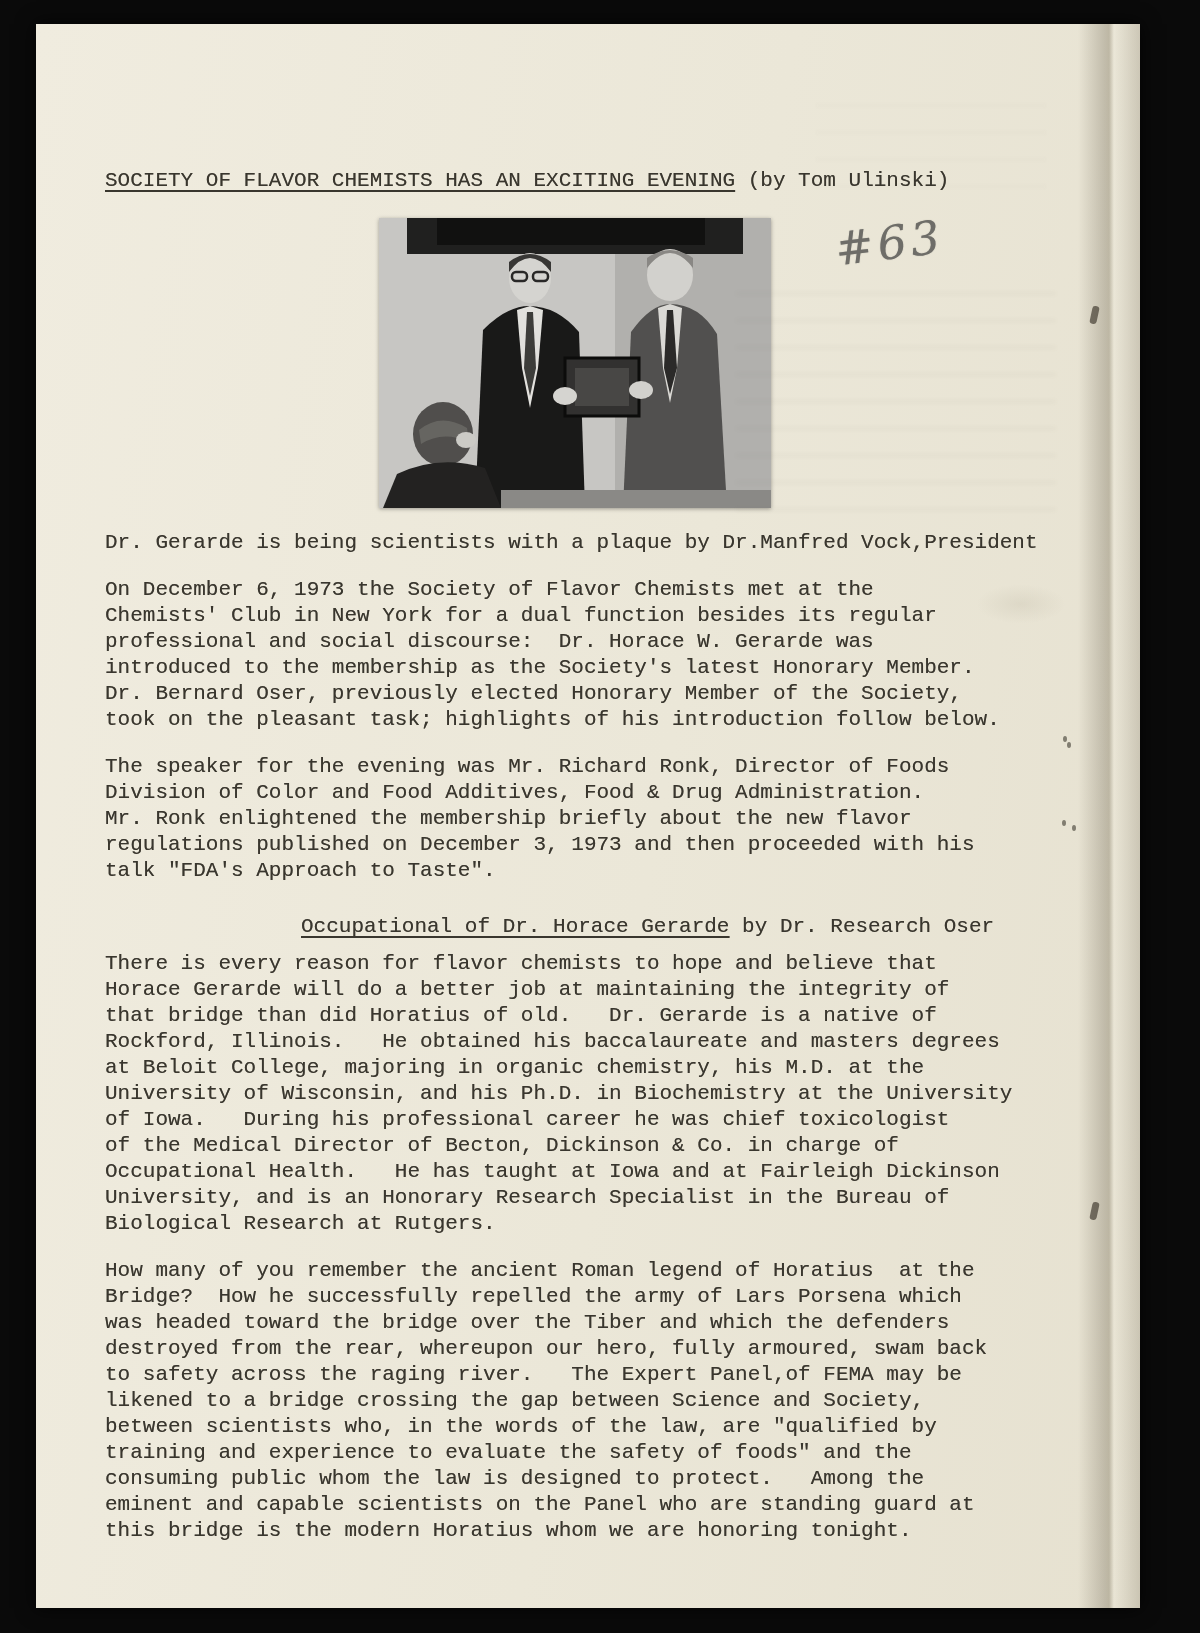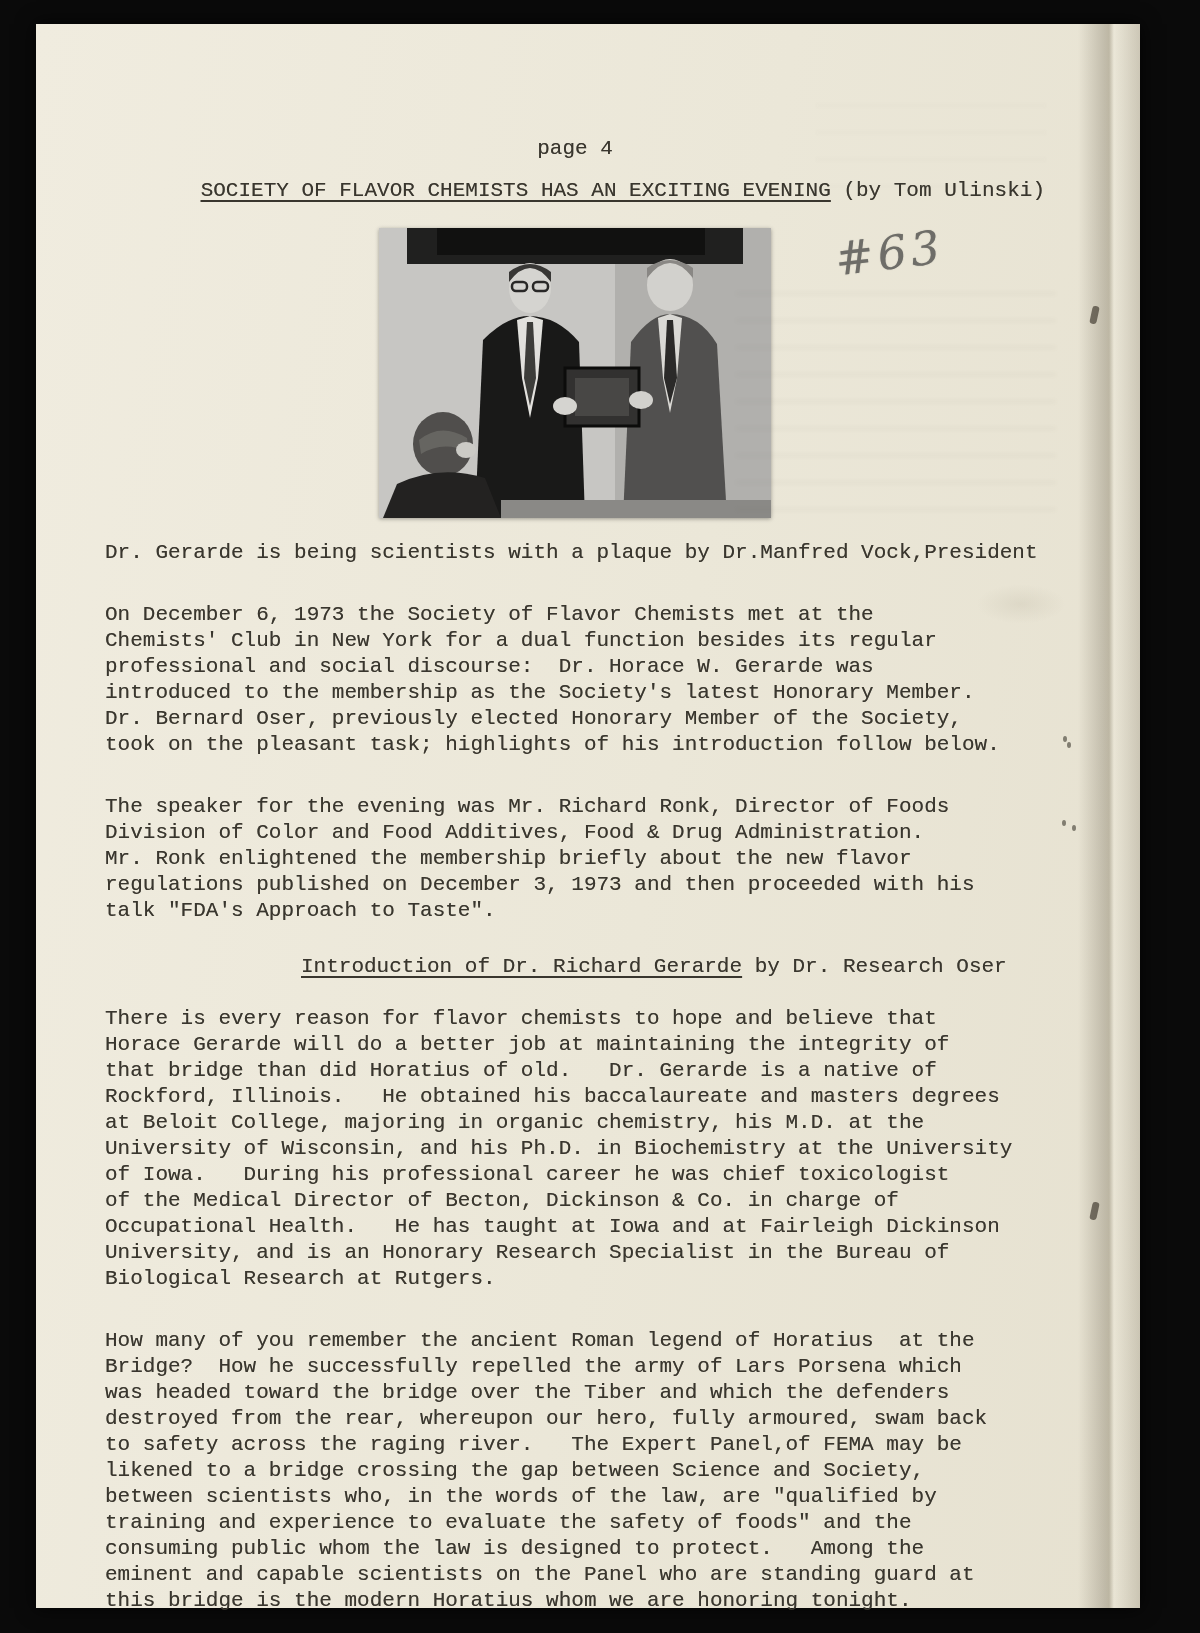--- a/index.html
+++ b/index.html
@@ -11,37 +11,37 @@
     box-sizing:border-box;
     padding:112px 95px 30px 69px;
   }
   .mono{
     font-family:"Liberation Mono",monospace;
     font-size:21px;line-height:26px;color:#39362e;
     white-space:pre-wrap;
     text-shadow:0 0 .6px rgba(55,50,40,.55);
   }
   .page-number{text-align:center;width:100%;}
-  .headline{margin-top:16px;text-align:right;}
+  .headline{margin-top:32px;}
   .underlined{text-decoration:underline;text-decoration-thickness:2px;text-underline-offset:4px;}
   .photo-row{position:relative;margin-top:24px;height:290px;width:100%;}
   .photo{
     position:absolute;left:50%;transform:translateX(-50%);top:0;
     width:392px;height:290px;background:#bdb9ad;
     box-shadow:0 1px 4px rgba(0,0,0,.35);
     overflow:hidden;filter:saturate(.25) contrast(1.02);
   }
   .annotation{
     position:absolute;left:730px;top:-2px;
     font-family:"DejaVu Serif",serif;font-style:italic;
     font-size:46px;color:#6e6d68;transform:rotate(-7deg);
     letter-spacing:4px;text-shadow:0 0 1px rgba(110,109,104,.5);
   }
   .caption{margin-top:22px;}
-  .para{margin-top:36px;font-family:Liberation Mono, monospace;}
+  .para{margin-top:21px;font-family:Liberation Mono, monospace;}
   .section-heading{margin-top:30px;margin-bottom:-10px;padding-left:196px;}
   .fold{
     position:absolute;top:0;right:0;width:62px;height:100%;
     background:linear-gradient(90deg,rgba(60,50,30,0) 0%,rgba(60,50,30,.22) 42%,rgba(90,80,55,.30) 50%,rgba(255,255,248,.10) 58%,rgba(60,50,30,.16) 100%);
     pointer-events:none;
   }
   .staple{
     position:absolute;width:7px;height:18px;background:#5a544a;border-radius:3px;
     right:42px;transform:rotate(12deg);opacity:.8;
   }
@@ -62,21 +62,20 @@
     position:absolute;left:940px;top:560px;width:90px;height:40px;border-radius:50%;
     background:radial-gradient(ellipse,rgba(120,110,85,.10),rgba(0,0,0,0) 70%);
   }
 </style>
 </head>
 <body>
 
 <div class="scan">
   <div class="paper">
 
-    <div class="page-number mono">page 4</div>
 
     <div class="headline mono"><span class="underlined">SOCIETY OF FLAVOR CHEMISTS HAS AN EXCITING EVENING</span><span> (by Tom Ulinski)</span></div>
 
     <div class="photo-row">
       <div class="photo">
         <svg viewBox="0 0 392 290" width="392" height="290">
           <rect width="392" height="290" fill="#c9c5b9"></rect>
           <rect x="236" width="156" height="290" fill="#b3afa3"></rect>
           <rect x="28" y="0" width="336" height="36" fill="#23221f"></rect>
           <rect x="58" y="0" width="268" height="27" fill="#14130f"></rect>
@@ -126,21 +125,21 @@
 introduced to the membership as the Society's latest Honorary Member.
 Dr. Bernard Oser, previously elected Honorary Member of the Society,
 took on the pleasant task; highlights of his introduction follow below.</div>
 
     <div class="para mono">The speaker for the evening was Mr. Richard Ronk, Director of Foods
 Division of Color and Food Additives, Food &amp; Drug Administration.
 Mr. Ronk enlightened the membership briefly about the new flavor
 regulations published on December 3, 1973 and then proceeded with his
 talk "FDA's Approach to Taste".</div>
 
-    <div class="section-heading mono"><span class="underlined">Introduction of Dr. Richard Gerarde</span><span> by Dr. Research Oser</span></div>
+    <div class="section-heading mono"><span class="underlined">Occupational of Dr. Horace Gerarde</span><span> by Dr. Research Oser</span></div>
 
     <div class="para mono">There is every reason for flavor chemists to hope and believe that
 Horace Gerarde will do a better job at maintaining the integrity of
 that bridge than did Horatius of old.   Dr. Gerarde is a native of
 Rockford, Illinois.   He obtained his baccalaureate and masters degrees
 at Beloit College, majoring in organic chemistry, his M.D. at the
 University of Wisconsin, and his Ph.D. in Biochemistry at the University
 of Iowa.   During his professional career he was chief toxicologist
 of the Medical Director of Becton, Dickinson &amp; Co. in charge of
 Occupational Health.   He has taught at Iowa and at Fairleigh Dickinson

